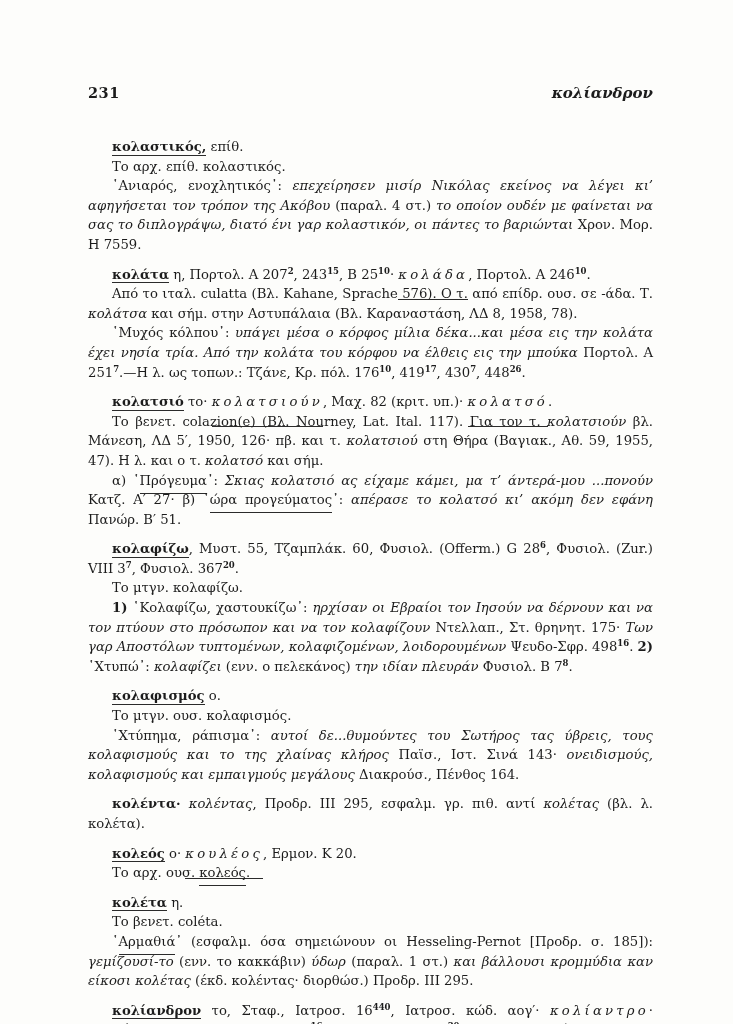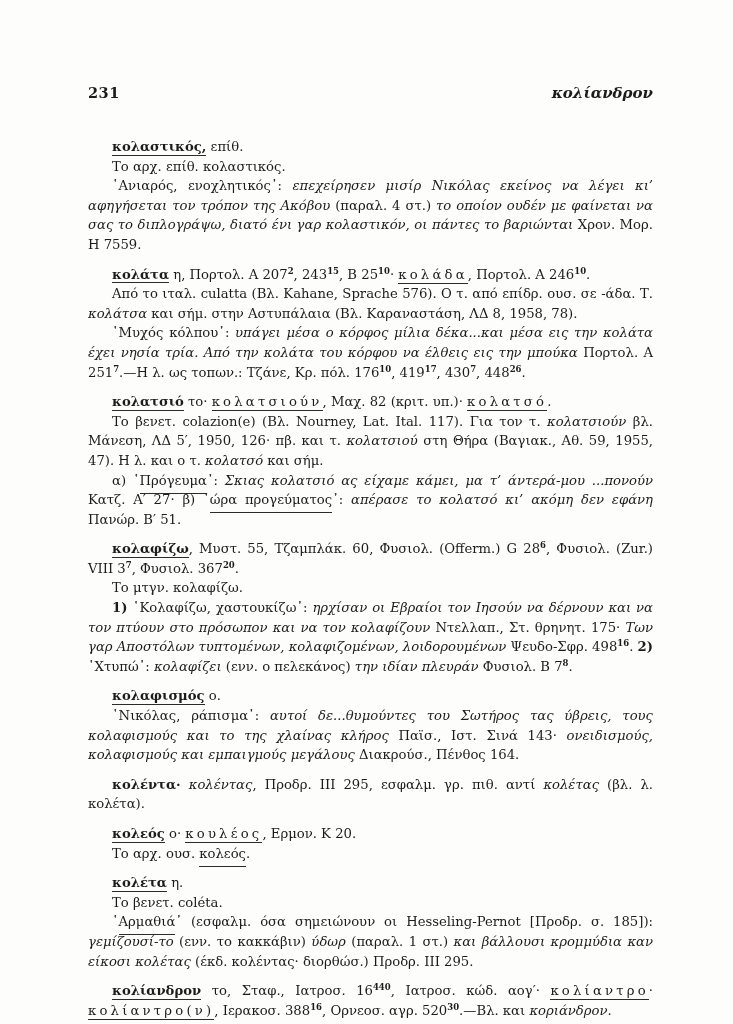--- a/index.html
+++ b/index.html
@@ -47,23 +47,24 @@
     font-weight:bold;
     border-bottom:1.6px solid #2b2b2b;
     padding-bottom:0.5px;
   }
   .seg-bold{font-weight:bold;}
   .seg-under{
     border-bottom:1.4px solid #2b2b2b;
     padding-bottom:5px;
   }
   .seg-spaced{
+    font-style:italic;
     letter-spacing:3.2px;
     border-bottom:1.4px solid #2b2b2b;
-    padding-bottom:1px;
+    padding-bottom:17px;
   }
   sup.seg-sup{
     font-size:8.5px;
     font-weight:bold;
     line-height:0;
     vertical-align:super;
     letter-spacing:0;
   }
 </style>
 </head>
@@ -90,21 +91,22 @@
         <p class="para"><span class="seg-plain">Το βενετ. colazion(e) (Βλ. Nourney, Lat. Ital. 117). Για τον τ. </span><span class="seg-italic">κολατσιούν </span><span class="seg-plain">βλ. Μάνεση, ΛΔ 5′, 1950, 126· πβ. και τ. </span><span class="seg-italic">κολατσιού </span><span class="seg-plain">στη Θήρα (Βαγιακ., Αθ. 59, 1955, 47). Η λ. και ο τ. </span><span class="seg-italic">κολατσό </span><span class="seg-plain">και σήμ.</span></p>
         <p class="para"><span class="seg-plain">α) ῾</span><span class="seg-under">Πρόγευμα</span><span class="seg-plain">᾿: </span><span class="seg-italic">Σκιας κολατσιό ας είχαμε κάμει, μα τ’ άντερά-μου ...πονούν </span><span class="seg-plain">Κατζ. Α′ 27·  β) ῾</span><span class="seg-under">ώρα προγεύματος</span><span class="seg-plain">᾿: </span><span class="seg-italic">απέρασε το κολατσό κι’ ακόμη δεν εφάνη </span><span class="seg-plain">Πανώρ. Β′ 51.</span></p>
       </div>
       <div class="entry">
         <p class="para"><span class="seg-head">κολαφίζω</span><span class="seg-plain">, Μυστ. 55, Τζαμπλάκ. 60, Φυσιολ. (Offerm.) G 28</span><sup class="seg-sup">6</sup><span class="seg-plain">, Φυσιολ. (Zur.) VIII 3</span><sup class="seg-sup">7</sup><span class="seg-plain">, Φυσιολ. 367</span><sup class="seg-sup">20</sup><span class="seg-plain">.</span></p>
         <p class="para"><span class="seg-plain">Το μτγν. κολαφίζω.</span></p>
         <p class="para"><span class="seg-bold">1) </span><span class="seg-plain">῾Κολαφίζω, χαστουκίζω᾿: </span><span class="seg-italic">ηρχίσαν οι Εβραίοι τον Ιησούν να δέρνουν και να τον πτύουν στο πρόσωπον και να τον κολαφίζουν </span><span class="seg-plain">Ντελλαπ., Στ. θρηνητ. 175· </span><span class="seg-italic">Των γαρ Αποστόλων τυπτομένων, κολαφιζομένων, λοιδορουμένων </span><span class="seg-plain">Ψευδο-Σφρ. 498</span><sup class="seg-sup">16</sup><span class="seg-plain">.  </span><span class="seg-bold">2) </span><span class="seg-plain">῾Χτυπώ᾿: </span><span class="seg-italic">κολαφίζει </span><span class="seg-plain">(ενν. ο πελεκάνος) </span><span class="seg-italic">την ιδίαν πλευράν </span><span class="seg-plain">Φυσιολ. Β 7</span><sup class="seg-sup">8</sup><span class="seg-plain">.</span></p>
       </div>
       <div class="entry">
         <p class="para"><span class="seg-head">κολαφισμός</span><span class="seg-plain"> ο.</span></p>
-        <p class="para"><span class="seg-plain">῾Νικόλας, ράπισμα᾿: </span><span class="seg-italic">αυτοί δε...θυμούντες του Σωτήρος τας ύβρεις, τους κολαφισμούς και το της χλαίνας κλήρος </span><span class="seg-plain">Παϊσ., Ιστ. Σινά 143· </span><span class="seg-italic">ονειδισμούς, κολαφισμούς και εμπαιγμούς μεγάλους </span><span class="seg-plain">Διακρούσ., Πένθος 164.</span></p>
+        <p class="para"><span class="seg-plain">Το μτγν. ουσ. κολαφισμός.</span></p>
+        <p class="para"><span class="seg-plain">῾Χτύπημα, ράπισμα᾿: </span><span class="seg-italic">αυτοί δε...θυμούντες του Σωτήρος τας ύβρεις, τους κολαφισμούς και το της χλαίνας κλήρος </span><span class="seg-plain">Παϊσ., Ιστ. Σινά 143· </span><span class="seg-italic">ονειδισμούς, κολαφισμούς και εμπαιγμούς μεγάλους </span><span class="seg-plain">Διακρούσ., Πένθος 164.</span></p>
       </div>
       <div class="entry">
         <p class="para"><span class="seg-bold">κολέντα·</span><span class="seg-plain">  </span><span class="seg-italic">κολέντας</span><span class="seg-plain">, Προδρ. III 295, εσφαλμ. γρ.  πιθ. αντί </span><span class="seg-italic">κολέτας </span><span class="seg-plain">(βλ. λ. κολέτα).</span></p>
       </div>
       <div class="entry">
         <p class="para"><span class="seg-head">κολεός</span><span class="seg-plain"> ο·  </span><span class="seg-spaced">κουλέος</span><span class="seg-plain">,  Ερμον. Κ 20.</span></p>
         <p class="para"><span class="seg-plain">Το αρχ. ουσ. </span><span class="seg-under">κολεός</span><span class="seg-plain">.</span></p>
       </div>
       <div class="entry">
         <p class="para"><span class="seg-head">κολέτα</span><span class="seg-plain"> η.</span></p>

